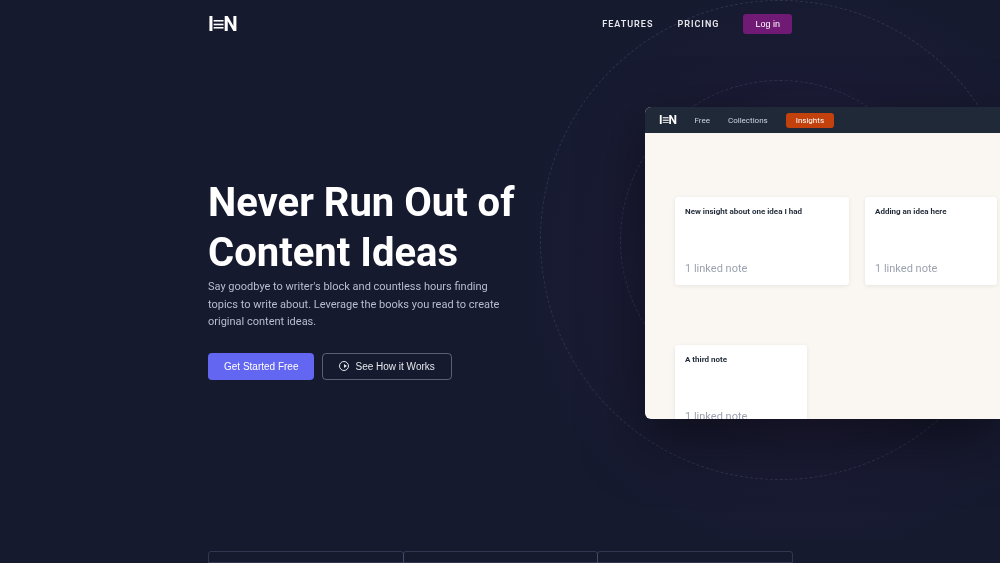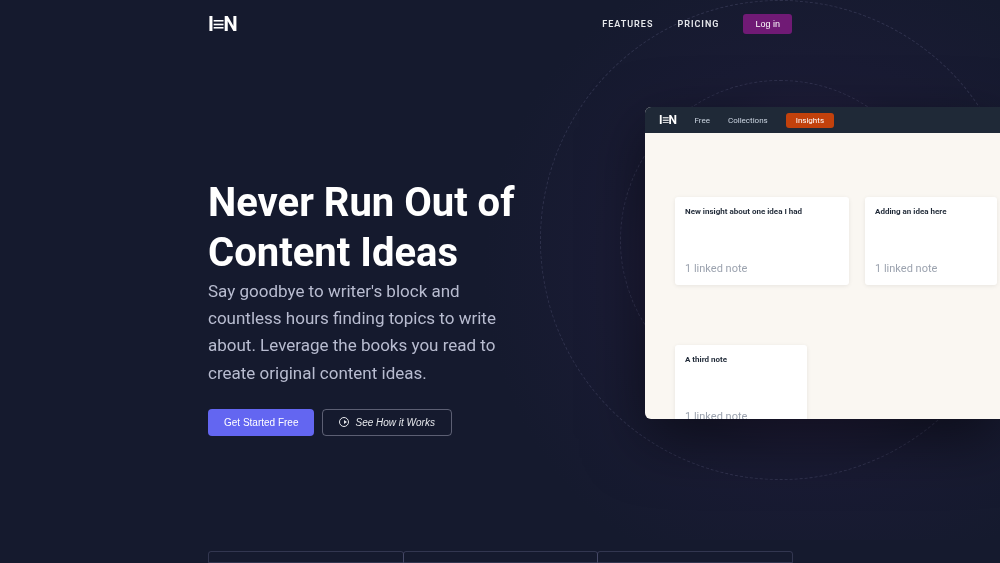--- a/index.html
+++ b/index.html
@@ -85,21 +85,21 @@
     width: 520px;
   }
   .hero-title {
     color: #fff;
     font-size: 40px;
     font-weight: 700;
     line-height: 1.25;
   }
   .hero-sub {
     color: #b8bcd0;
-    font-size: 17px;
+    font-size: 11px;
     line-height: 1.6;
     max-width: 300px;
     margin-bottom: 22px;
   }
   .cta-row {
     display: flex;
     gap: 8px;
   }
   .btn-primary {
     background: #6366f1;
@@ -115,21 +115,20 @@
     background: transparent;
     color: #e5e7eb;
     border: 1px solid rgba(200,200,220,0.4);
     padding: 7px 16px;
     border-radius: 4px;
     font-size: 10px;
     cursor: pointer;
     display: flex;
     align-items: center;
     gap: 6px;
-    font-style: italic;
   }
   .play-icon {
     width: 10px; height: 10px;
     border: 1px solid #e5e7eb;
     border-radius: 50%;
     position: relative;
     display: inline-block;
   }
   .play-icon::after {
     content: "";

